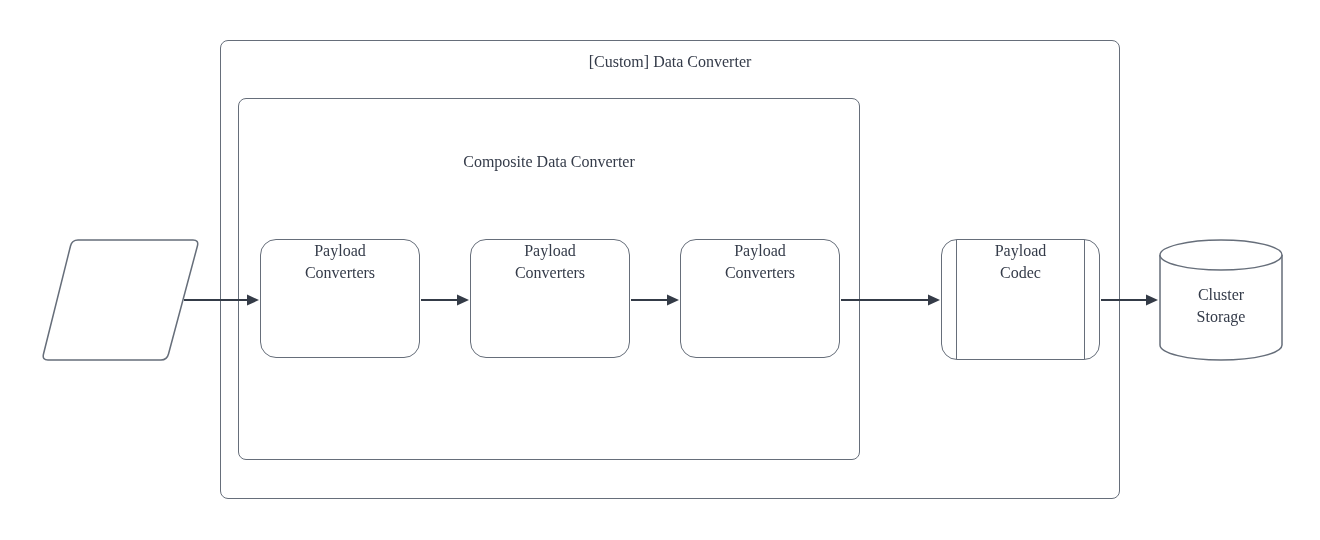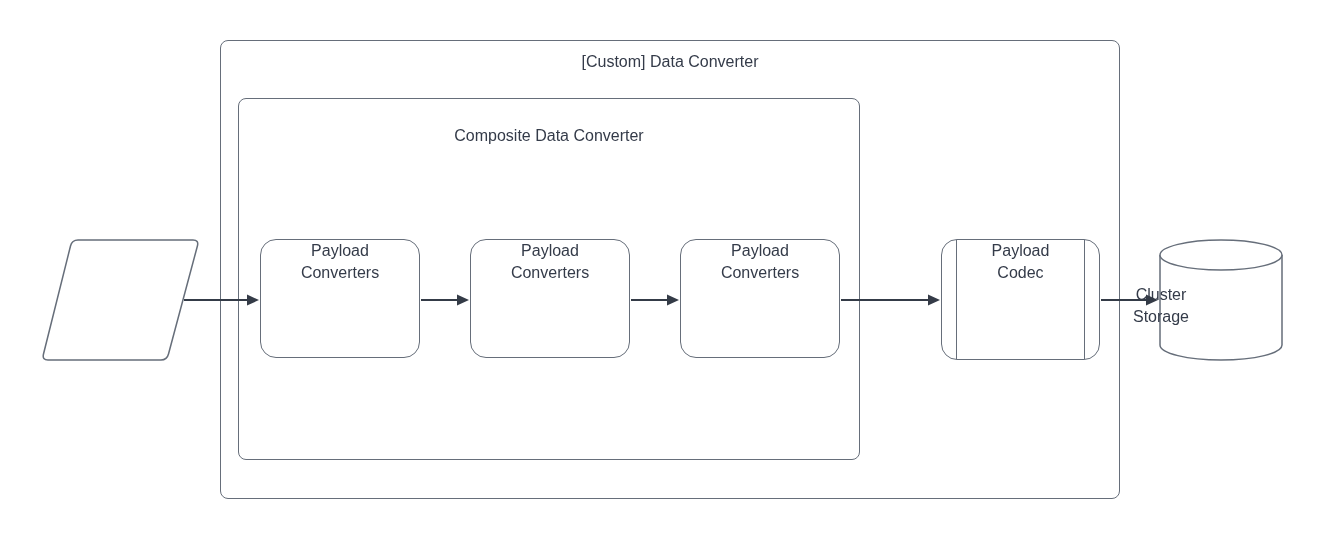--- a/index.html
+++ b/index.html
@@ -1,42 +1,42 @@
 <!DOCTYPE html>
 <html style="--shape-stroke: #666e7a; --arrow: #343b47; --text: #343b49; --background: #ffffff;"><head>
 <meta charset="utf-8">
 <style>
   html, body { margin: 0; padding: 0; background: #ffffff; }
   .canvas {
     position: relative;
     width: 1320px;
     height: 540px;
     background: var(--background, #ffffff);
-    font-family: Liberation Sans, sans-serif;
+    font-family: Liberation Serif, serif;
     color: var(--text, #343b49);
     overflow: hidden;
   }
   .container {
     position: absolute;
     border: 1px solid var(--shape-stroke, #666e7a);
     border-radius: 8px;
     background: transparent;
     box-sizing: border-box;
   }
   .outer  { left: 220px; top: 40px;  width: 900px; height: 459px; }
   .inner  { left: 238px; top: 98px;  width: 622px; height: 362px; }
   .container-title {
     position: absolute;
     text-align: center;
     font-size: 16px;
     line-height: 20px;
     color: var(--text, #343b49);
   }
   .outer-title { left: 220px; top: 52px;  width: 900px; }
-  .inner-title { left: 238px; top: 126px; width: 622px; }
+  .inner-title { left: 238px; top: 152px; width: 622px; }
 
   .node {
     position: absolute;
     background: #ffffff;
     border: 1px solid var(--shape-stroke, #666e7a);
     border-radius: 16px;
     box-sizing: border-box;
     display: flex;
     align-items: flex-start;
     justify-content: center;
@@ -61,21 +61,21 @@
     white-space: pre-line;
     color: var(--text, #343b49);
   }
   .input-label {
     position: absolute;
     left: 40px; top: 238px; width: 162px; height: 124px;
     display: flex; align-items: center; justify-content: center;
   }
   .storage-label {
     position: absolute;
-    left: 1098px; top: 250px; width: 126px; height: 112px;
+    left: 1158px; top: 250px; width: 126px; height: 112px;
     display: flex; align-items: center; justify-content: center;
   }
 
   .shape-svg { position: absolute; overflow: visible; }
   .input-svg    { left: 40px;   top: 238px; }
   .cylinder-svg { left: 1158px; top: 238px; }
   .shape-outline {
     fill: #ffffff;
     stroke: var(--shape-stroke, #666e7a);
     stroke-width: 1.5;

